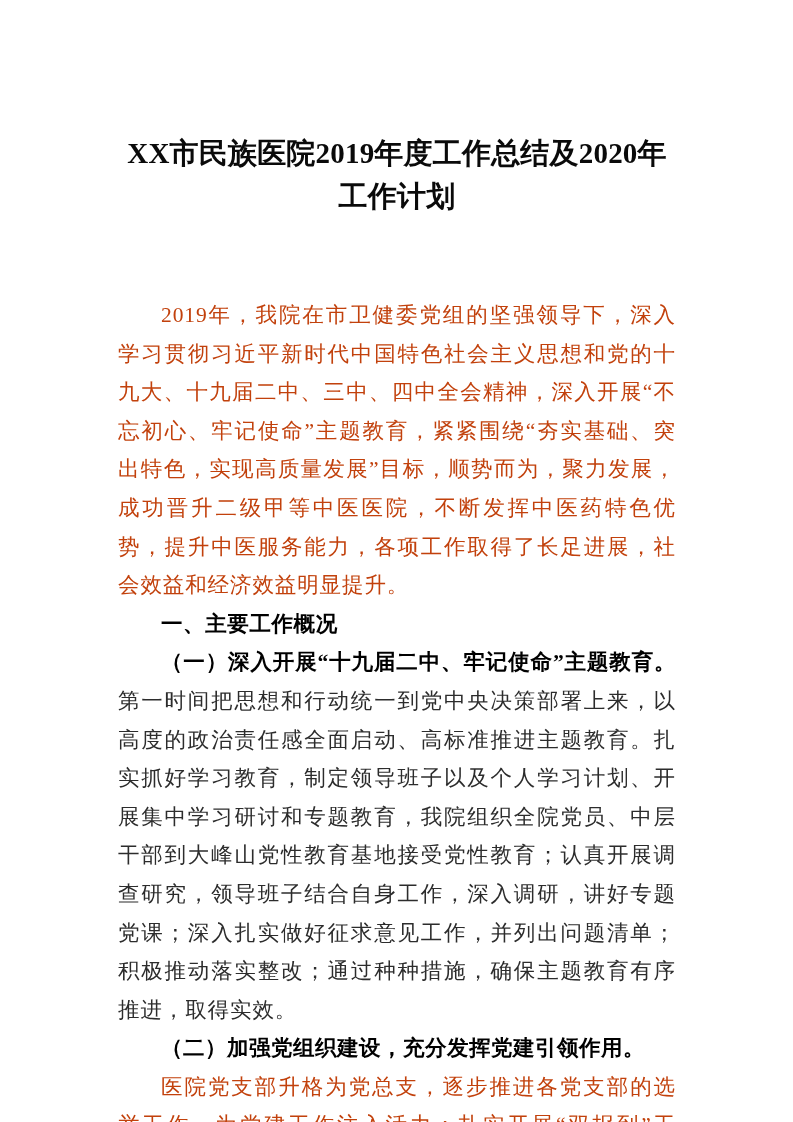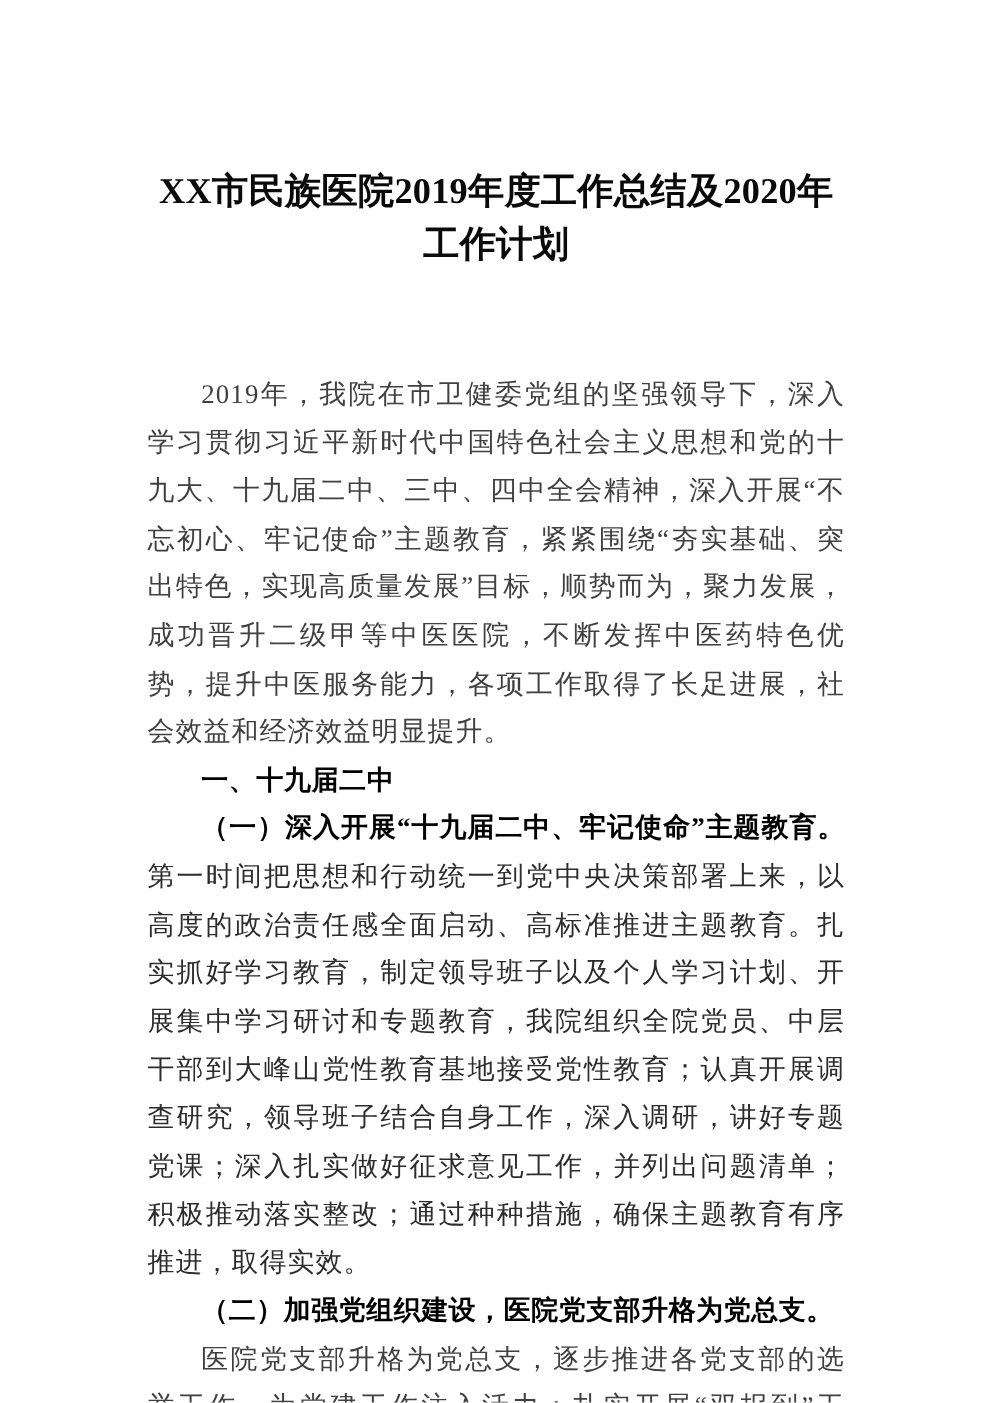--- a/index.html
+++ b/index.html
@@ -46,21 +46,21 @@
     padding: 0 2px;
   }
 
   
   .para {
     font-family: "Liberation Serif", "DejaVu Serif", serif;
     font-size: 21.5px;
     line-height: 38.6px;
     text-align: justify;
     text-justify: inter-ideograph;
-    color: #404040;
+    color: #c2410c;
     margin: 0;
     text-indent: 43px;
     letter-spacing: 0.9px;
     word-break: break-all;
   }
 
   .para.first-block {
     margin-top: 78px;
   }
 
@@ -98,22 +98,22 @@
 </head>
 <body>
 
 <div class="page">
   <div class="content">
 
     <h1 class="doc-title">XX市民族医院2019年度工作总结及2020年工作计划</h1>
 
     <p class="para first-block">2019年，我院在市卫健委党组的坚强领导下，深入学习贯彻习近平新时代中国特色社会主义思想和党的十九大、十九届二中、三中、四中全会精神，深入开展“不忘初心、牢记使命”主题教育，紧紧围绕“夯实基础、突出特色，实现高质量发展”目标，顺势而为，聚力发展，成功晋升二级甲等中医医院，不断发挥中医药特色优势，提升中医服务能力，各项工作取得了长足进展，社会效益和经济效益明显提升。</p>
 
-    <p class="h1-heading">一、十九届二中</p>
+    <p class="h1-heading">一、主要工作概况</p>
 
     <p class="para h2-para"><span class="h2-run">（一）深入开展“十九届二中、牢记使命”主题教育。</span><span class="txt">第一时间把思想和行动统一到党中央决策部署上来，以高度的政治责任感全面启动、高标准推进主题教育。扎实抓好学习教育，制定领导班子以及个人学习计划、开展集中学习研讨和专题教育，我院组织全院党员、中层干部到大峰山党性教育基地接受党性教育；认真开展调查研究，领导班子结合自身工作，深入调研，讲好专题党课；深入扎实做好征求意见工作，并列出问题清单；积极推动落实整改；通过种种措施，确保主题教育有序推进，取得实效。</span></p>
 
-    <p class="para h2-only"><span class="h2-run">（二）加强党组织建设，医院党支部升格为党总支。</span></p>
+    <p class="para h2-only"><span class="h2-run">（二）加强党组织建设，充分发挥党建引领作用。</span></p>
 
     <p class="para">医院党支部升格为党总支，逐步推进各党支部的选举工作，为党建工作注入活力；扎实开展“双报到”工作，开展</p>
 
   </div>
 </div>
 
 </body></html>

